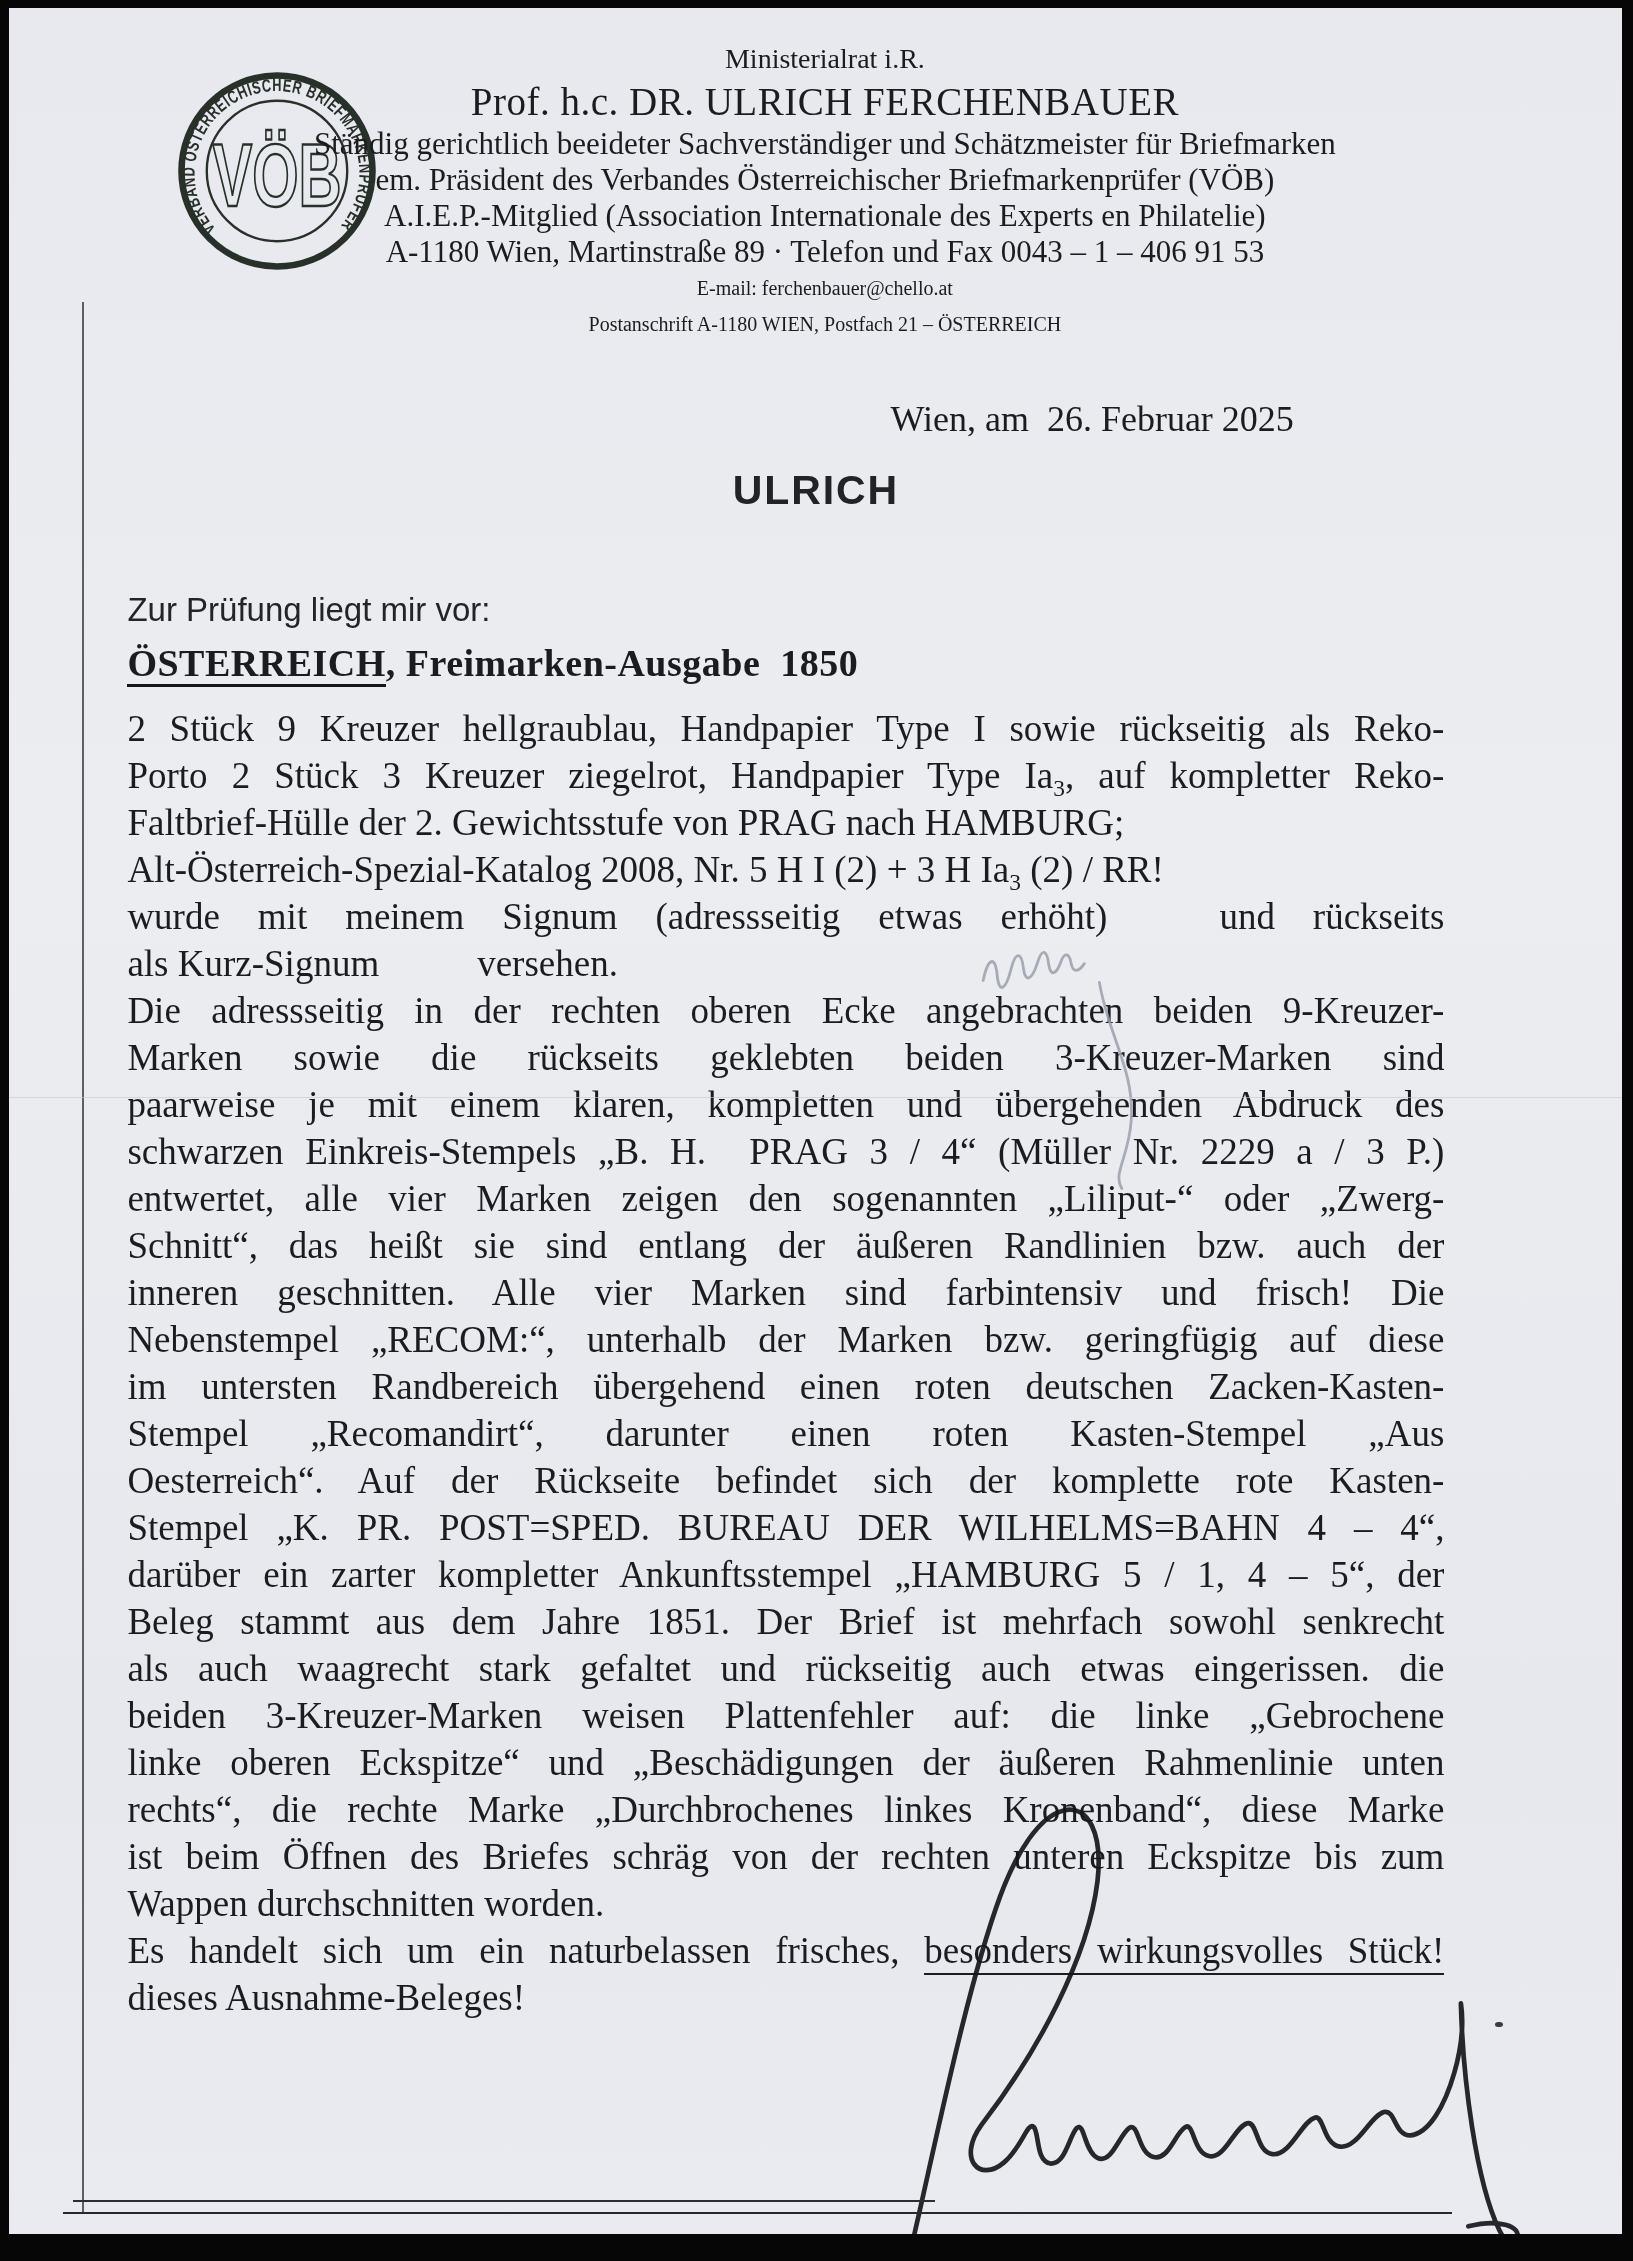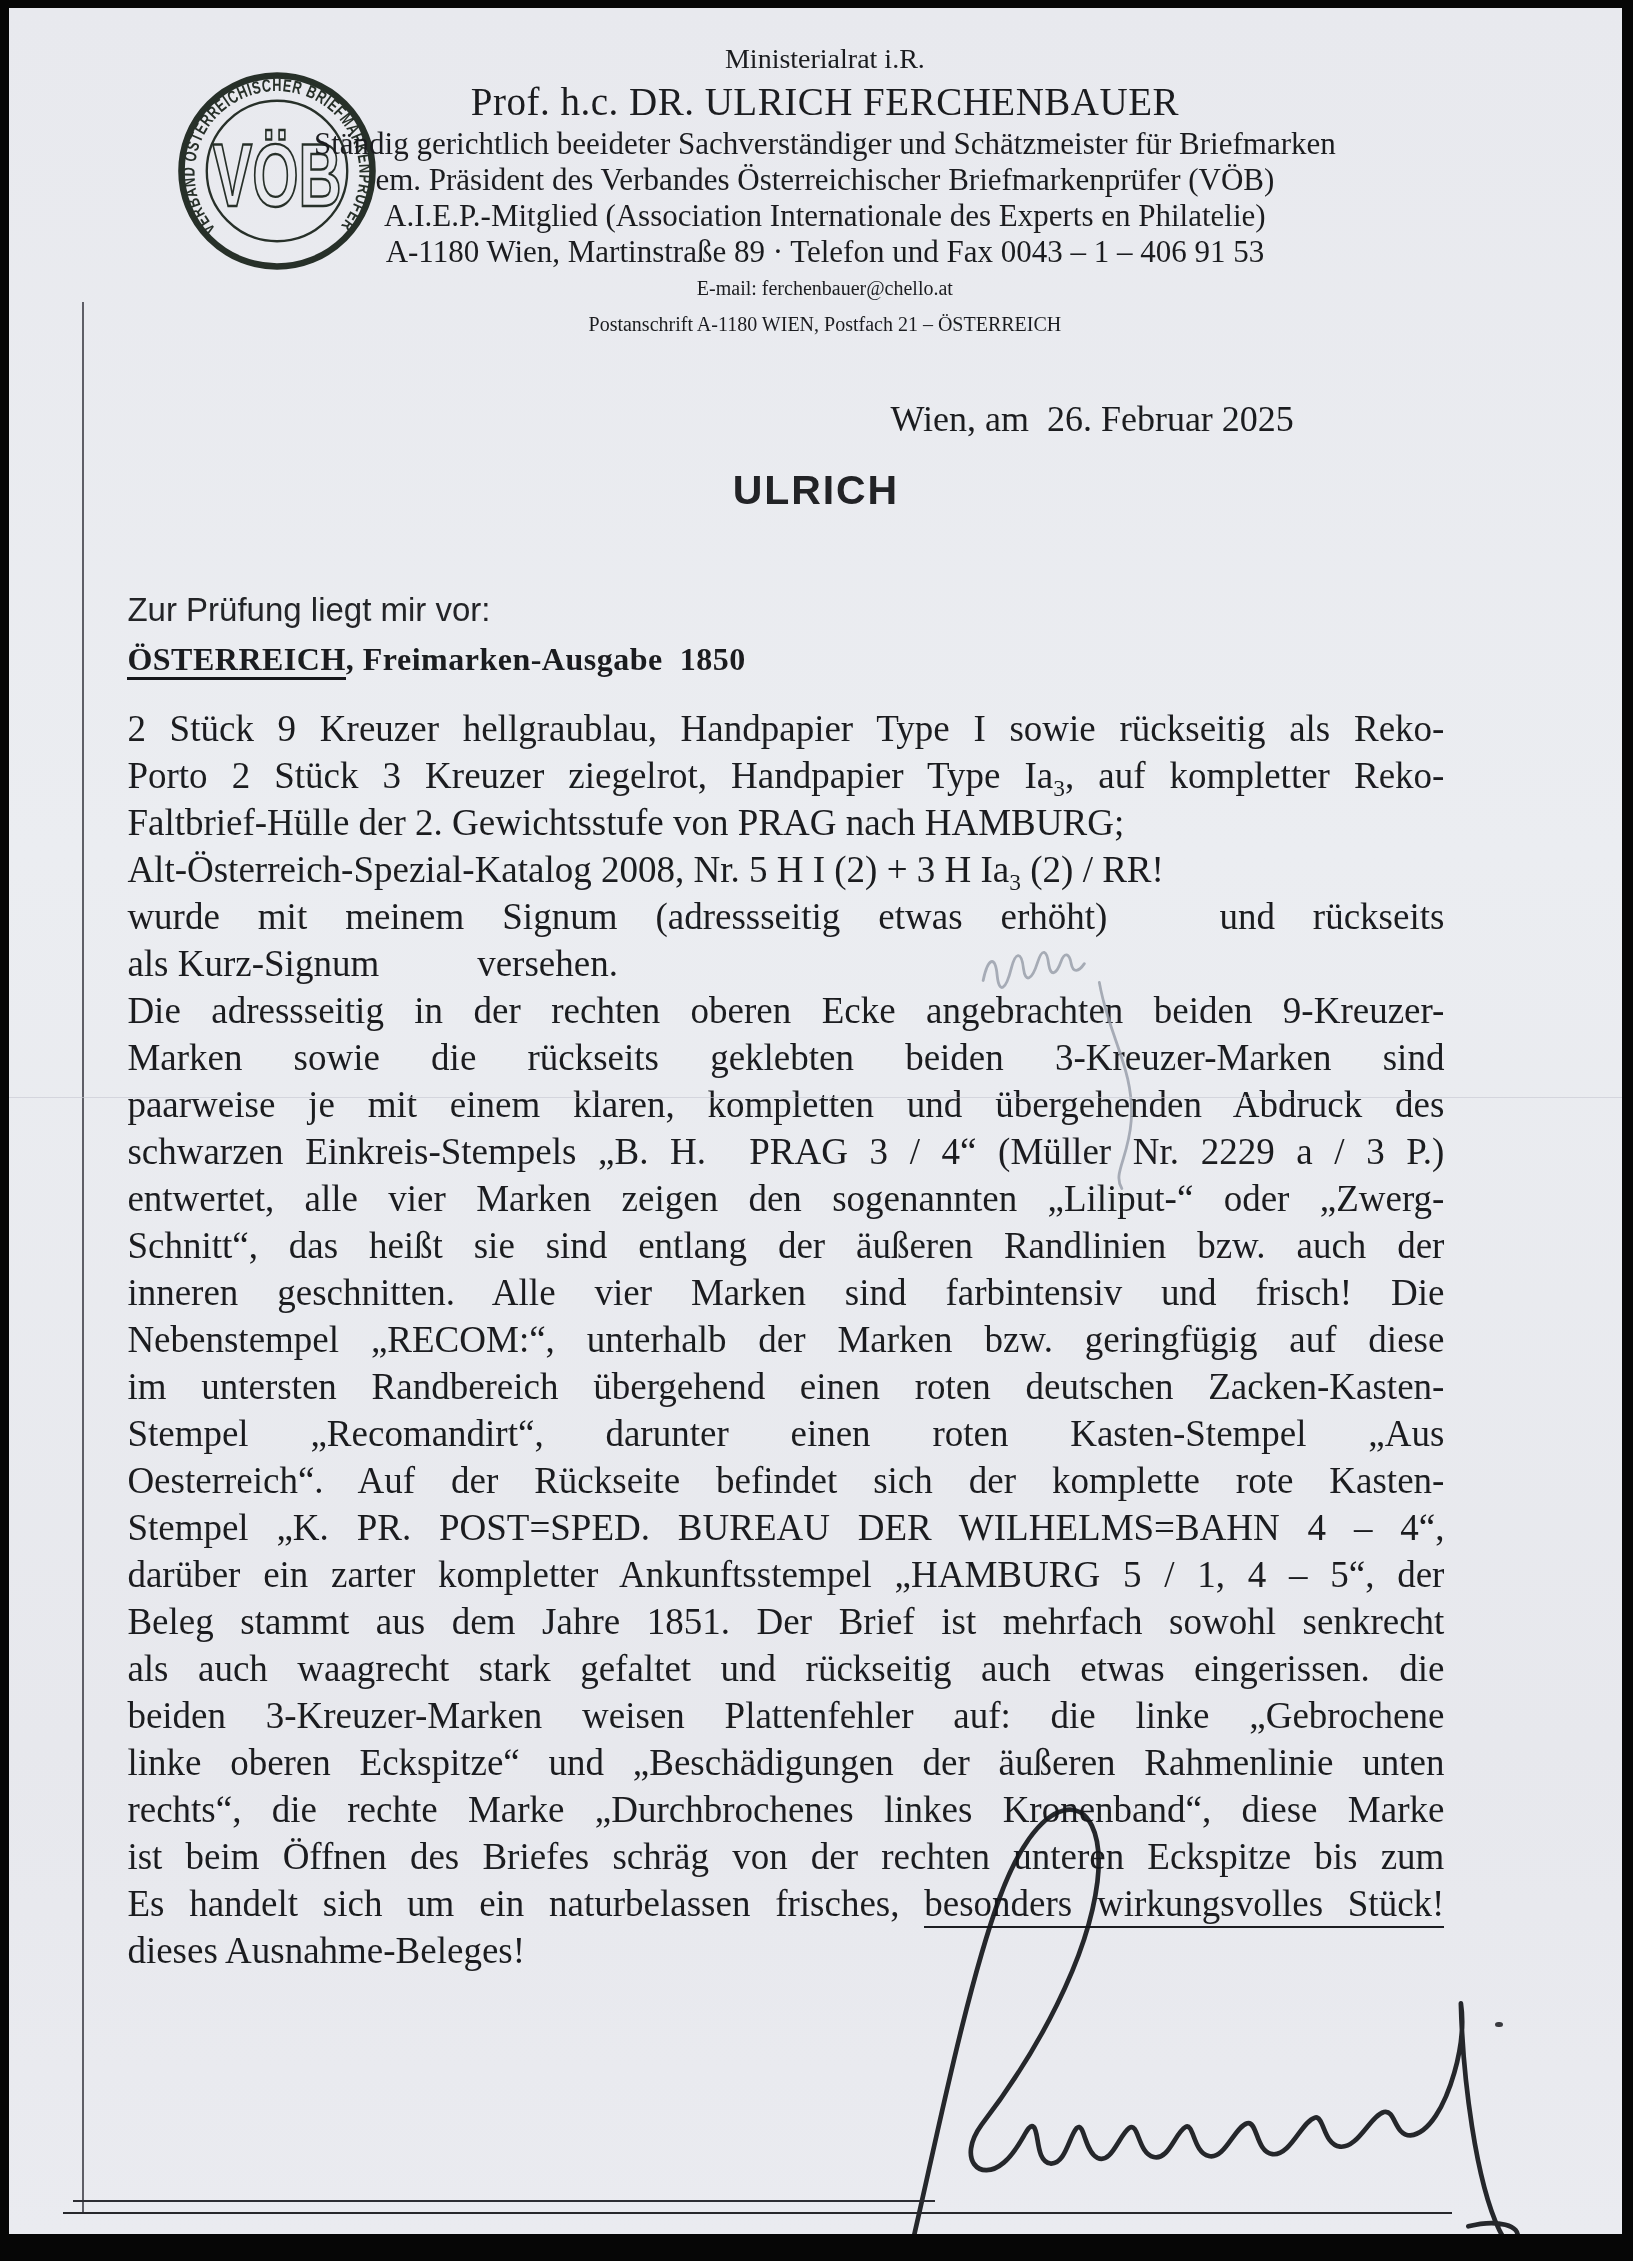--- a/index.html
+++ b/index.html
@@ -14,21 +14,21 @@
   .lh0{font-size:28px;line-height:37px;}
   .lh1{font-size:39px;line-height:49px;letter-spacing:0.5px;}
   .lh2,.lh3,.lh4,.lh5{font-size:31px;line-height:36px;}
   .lh6,.lh7{font-size:20px;line-height:36px;}
 
   #date-line{position:absolute;left:881px;top:390px;width:581px;text-align:left;font-size:36px;}
   #doc-title{position:absolute;left:0;top:459px;width:1613px;text-align:center;
              font-family:"Liberation Sans",sans-serif;font-weight:700;font-size:41px;letter-spacing:1.9px;color:#222326;}
   #intro{position:absolute;left:118px;top:551px;font-family:Liberation Sans, sans-serif;font-size:33px;color:#232427;margin-top:32px;}
 
-  #heading{position:absolute;left:118px;top:633px;font-size:32px;font-weight:700;letter-spacing:0.5px;}
+  #heading{position:absolute;left:118px;top:633px;font-size:38px;font-weight:700;letter-spacing:0.5px;}
   #heading .hul{border-bottom:3.7px solid #15161a;padding-bottom:0.9px;}
 
   
   #body-lines{position:absolute;left:118px;top:697px;width:1317px;font-size:37px;}
   .line{height:47px;line-height:47px;white-space:normal;}
   .jst{text-align:justify;text-align-last:justify;}
   .red{color:#c22a24;font-weight:700;letter-spacing:5.6px;padding:0 5.6px;}
   .sub{font-size:23.4px;vertical-align:-8.4px;}
   .ul2{border-bottom:2.8px solid #1c1d22;padding-bottom:2.8px;}
   .gapsig{display:inline-block;width:112px;}
@@ -100,20 +100,21 @@
         <div class="line jst"><span>Stempel „Recomandirt“, darunter einen roten Kasten-Stempel „Aus</span></div>
         <div class="line jst"><span>Oesterreich“. Auf der Rückseite befindet sich der komplette rote Kasten-</span></div>
         <div class="line jst"><span>Stempel „K. PR. POST=SPED. BUREAU DER WILHELMS=BAHN 4 – 4“,</span></div>
         <div class="line jst"><span>darüber ein zarter kompletter Ankunftsstempel „HAMBURG 5 / 1, 4 – 5“, der</span></div>
         <div class="line jst"><span>Beleg stammt aus dem Jahre 1851. Der Brief ist mehrfach sowohl senkrecht</span></div>
         <div class="line jst"><span>als auch waagrecht stark gefaltet und rückseitig auch etwas eingerissen. die</span></div>
         <div class="line jst"><span>beiden 3-Kreuzer-Marken weisen Plattenfehler auf: die linke „Gebrochene</span></div>
         <div class="line jst"><span>linke oberen Eckspitze“ und „Beschädigungen der äußeren Rahmenlinie unten</span></div>
         <div class="line jst"><span>rechts“, die rechte Marke „Durchbrochenes linkes Kronenband“, diese Marke</span></div>
         <div class="line jst"><span>ist beim Öffnen des Briefes schräg von der rechten unteren Eckspitze bis zum</span></div>
+        <div class="line"><span>Wappen durchschnitten worden.</span></div>
         <div class="line jst"><span>Es handelt sich um ein naturbelassen frisches, </span><span class="ul2">besonders wirkungsvolles Stück!</span></div>
         <div class="line"><span>dieses Ausnahme-Beleges!</span></div>
       </div>
 
     <svg id="ink-overlay" viewBox="0 0 1722 2376">
 
       <g stroke="#9aa0ab" stroke-width="3" fill="none" stroke-linecap="round" opacity="0.85">
         <path d="M1040,1038 c5,-24 13,-28 15,-5 c2,19 9,16 15,-8 c5,-19 11,-17 13,0 c2,16 9,13 15,-6 c5,-16 10,-14 12,2 c2,13 8,11 13,-3 c4,-11 9,-9 11,2 c2,10 8,9 14,0"></path>
         <path d="M1164,1040 c10,58 38,94 34,148 c-3,40 -20,56 -10,72"></path>
       </g>

